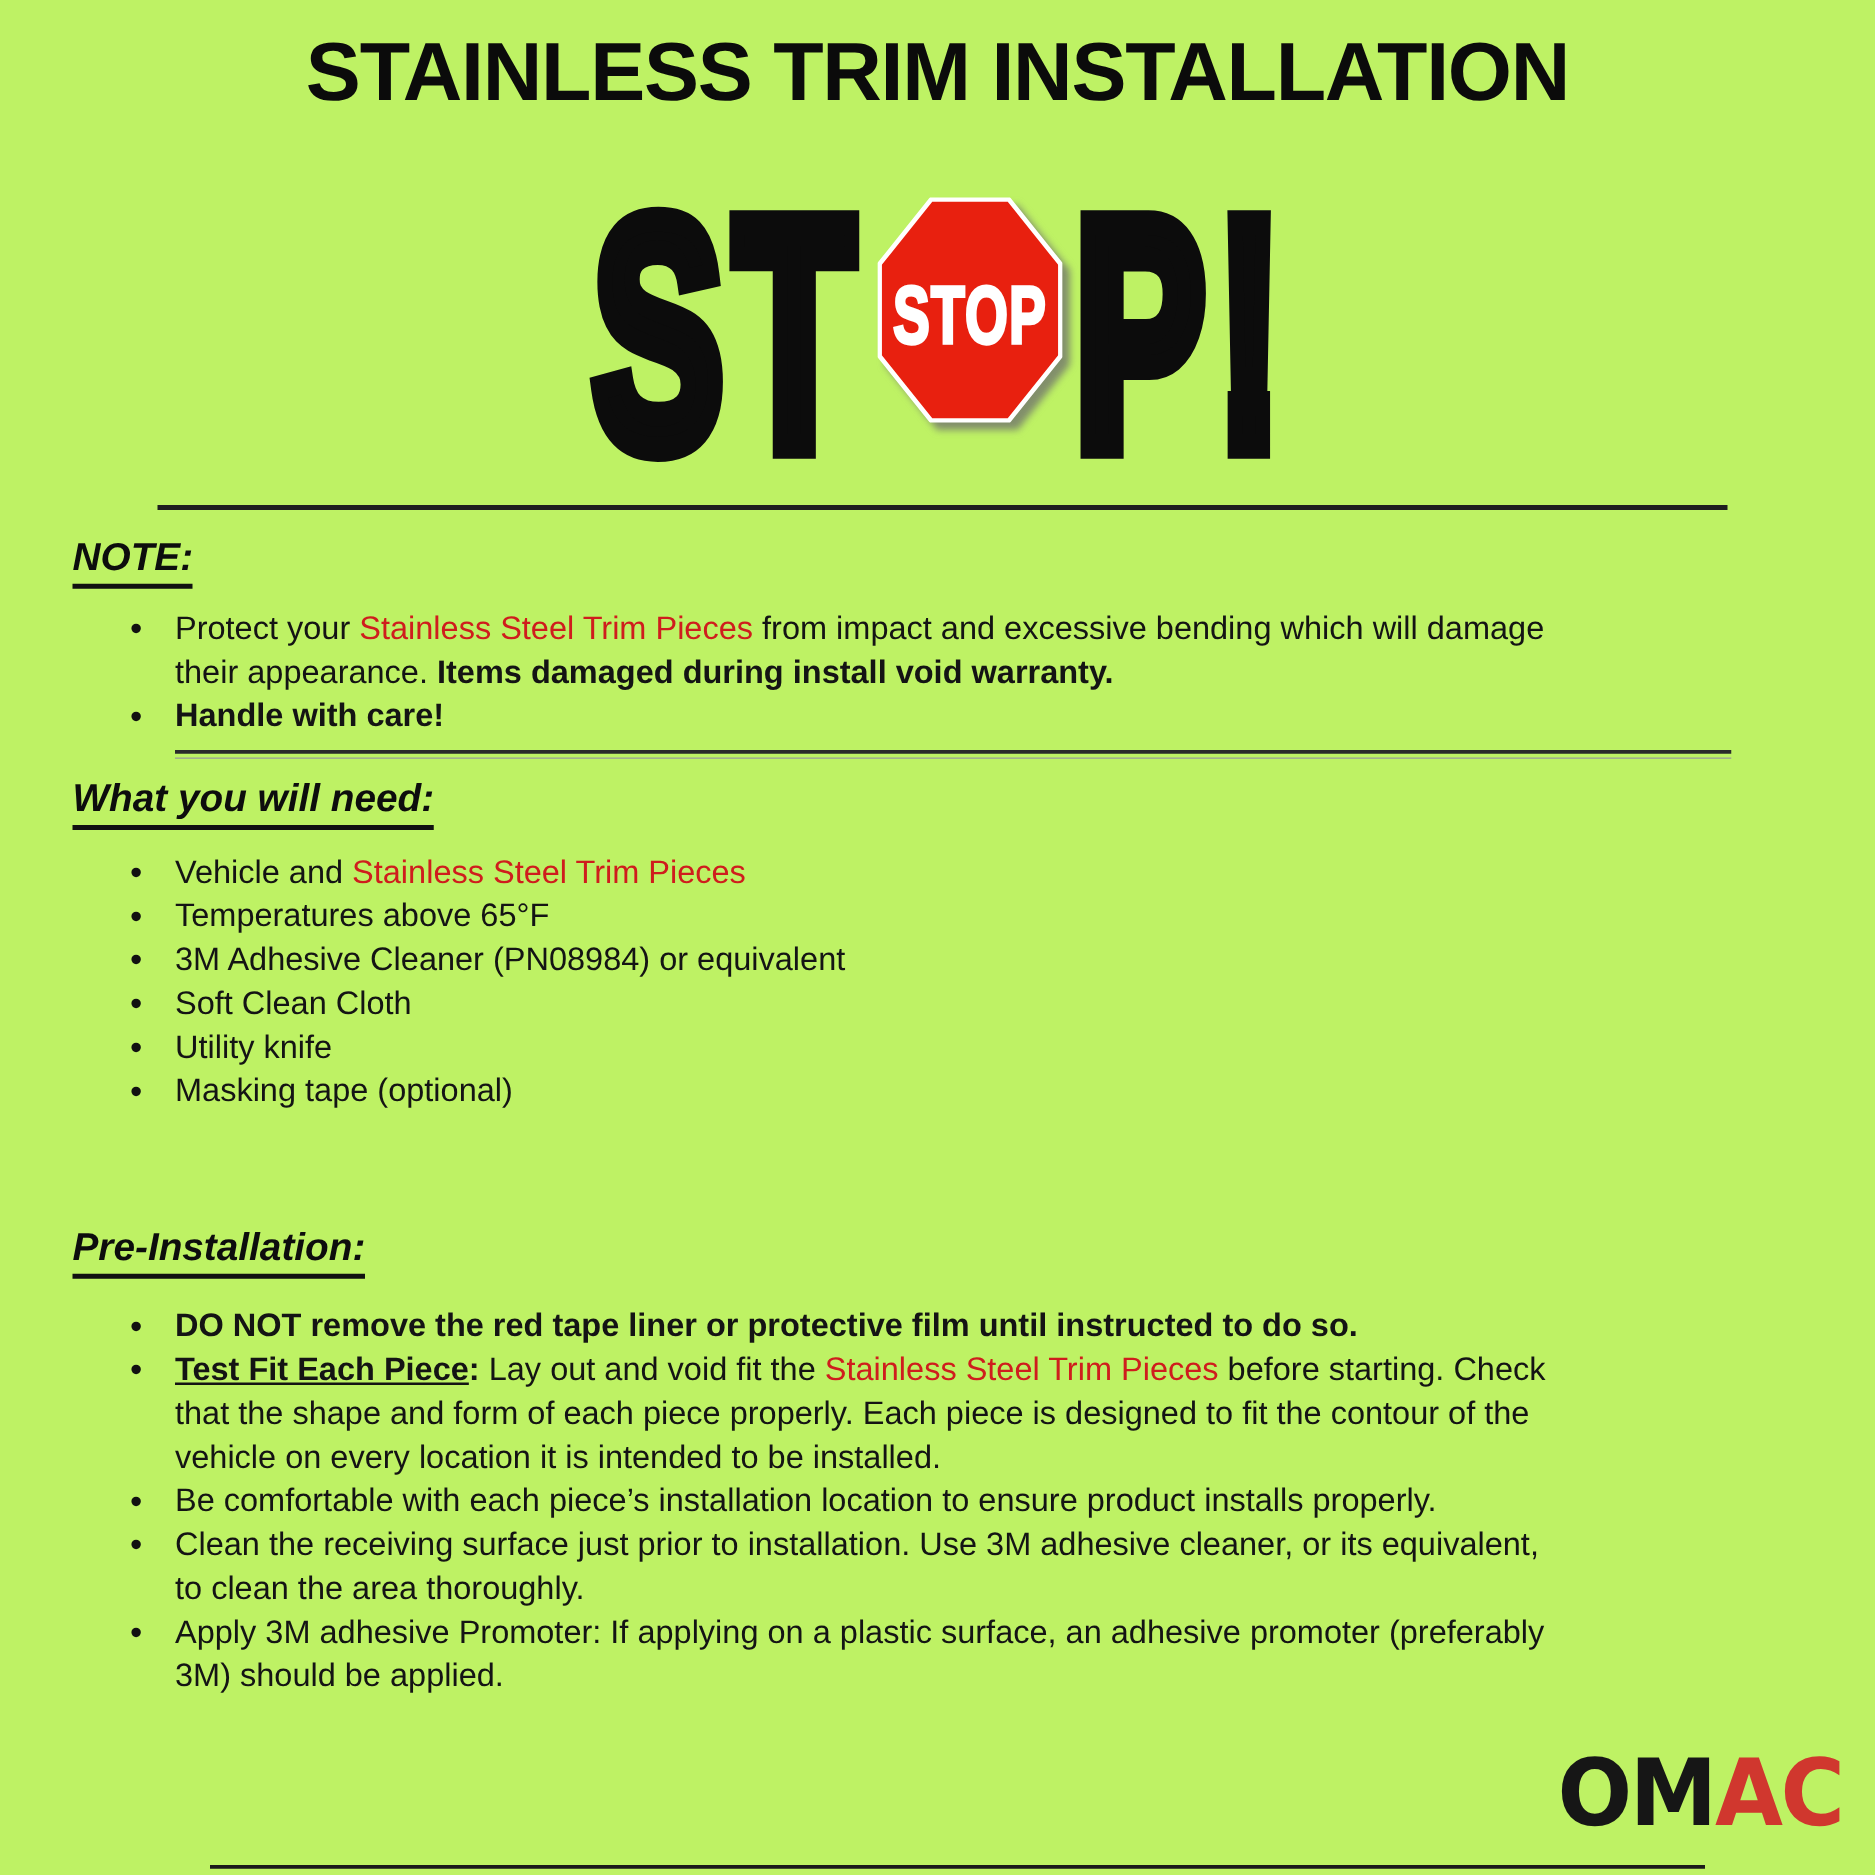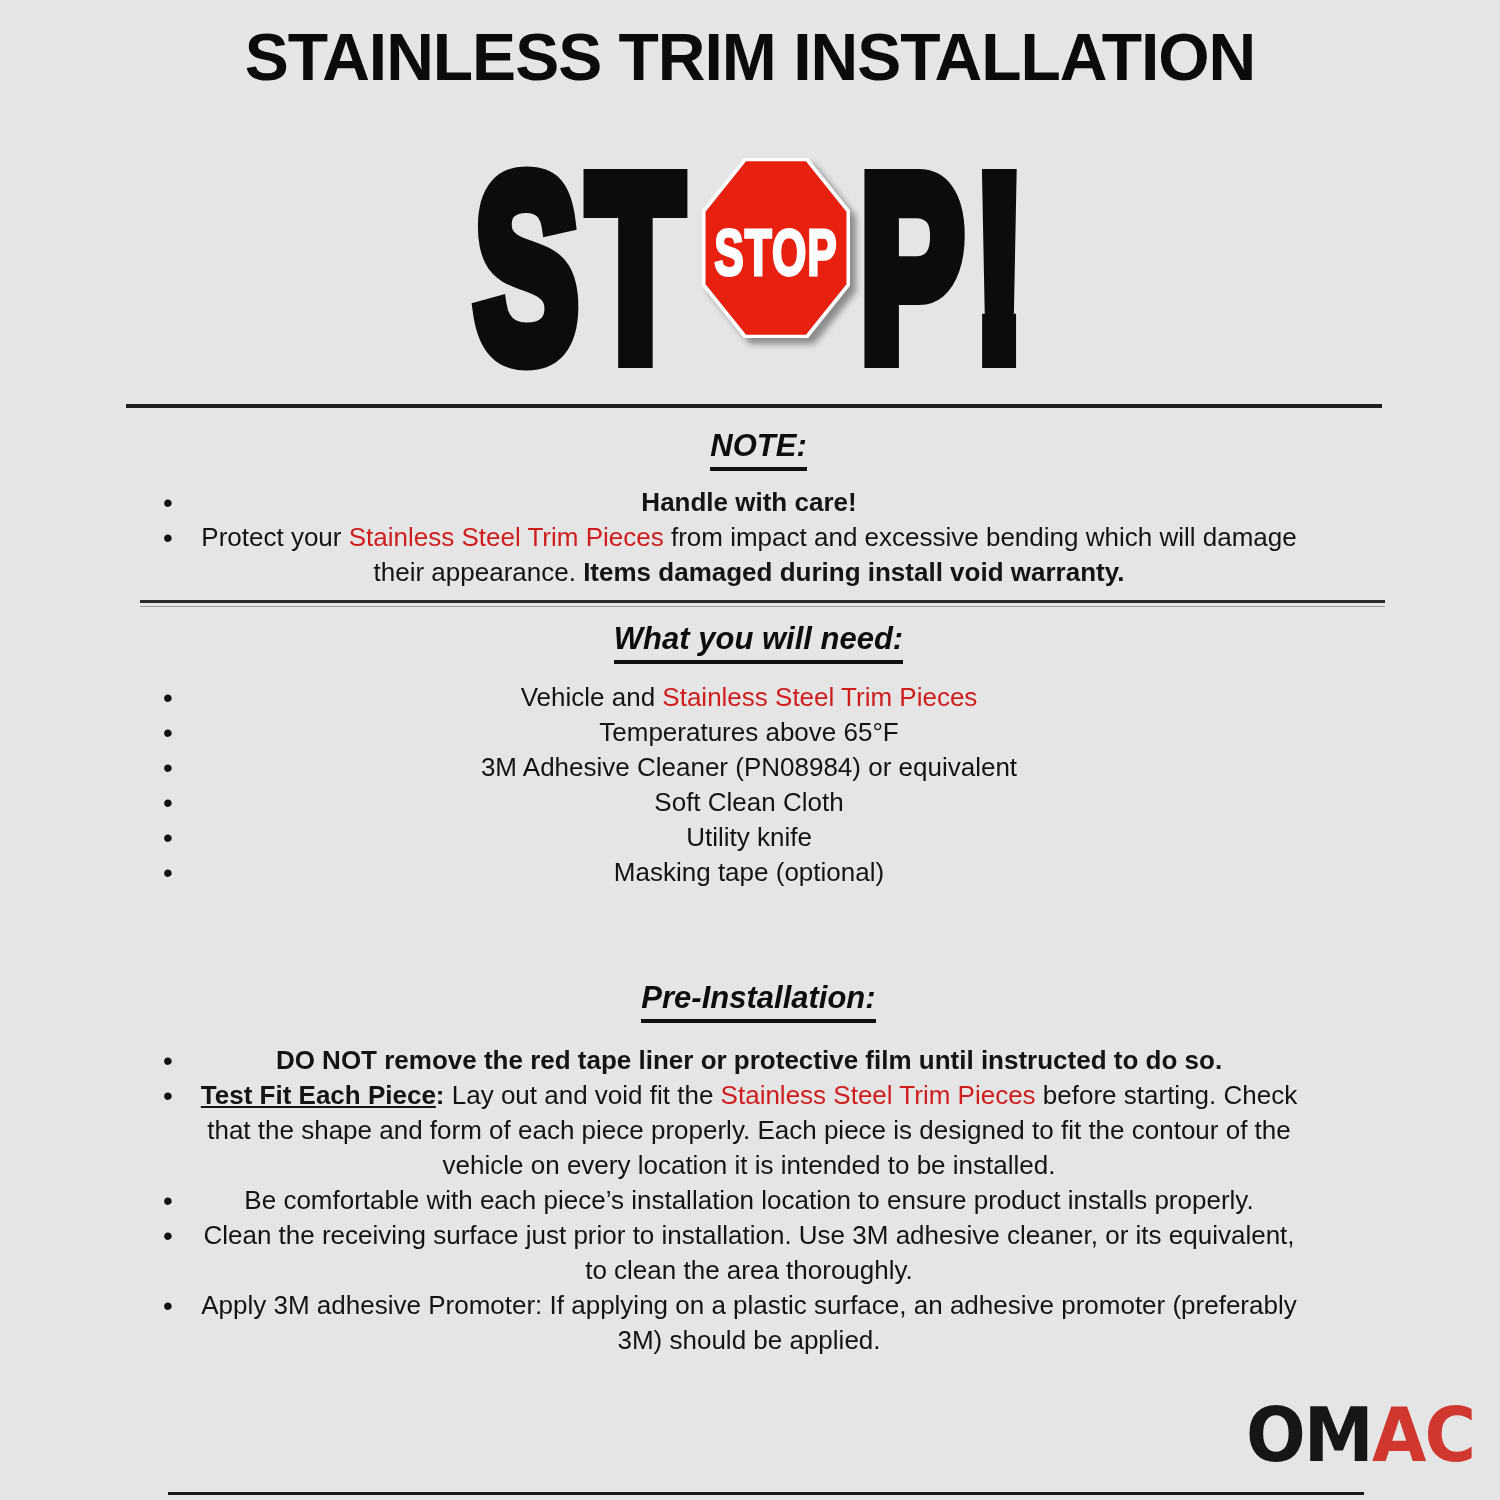--- a/index.html
+++ b/index.html
@@ -1,17 +1,17 @@
 <!DOCTYPE html>
 <html><head>
 <meta charset="utf-8">
 <style>
   html,body{margin:0;padding:0;background:#fff;}
   .page{
-    width:1500px;height:1500px;position:relative;overflow:hidden;background:#e5e5e5;
+    width:1500px;height:1500px;position:relative;overflow:hidden;background:#bef264;
     font-family:"Liberation Sans",sans-serif;color:#141414;
   }
   
   .title{
     margin:0;padding-top:20px;text-align:center;
     font-size:66px;font-weight:700;letter-spacing:-1px;color:#0b0b0b;line-height:1.15;
   }
   
   .stop-graphic{display:flex;justify-content:center;height:220px;margin-top:62px;}
   .big-wrap{display:flex;align-items:center;overflow:visible;}
@@ -23,21 +23,21 @@
     display:inline-block;transform:scaleX(0.6);
   }
   .big-wrap.left .big{transform-origin:right center;}
   .big-wrap.right .big{transform-origin:left center;}
   .octagon-svg{width:148px;height:180px;margin:0 10px;filter:drop-shadow(6px 6px 3px rgba(110,110,110,0.75));}
   
   .rule1{margin:26px 118px 0 126px;border-top:4px solid #1f1f1f;height:0;}
   .rule2{margin:10px 115px 0 140px;border-top:3px solid #2a2a2a;border-bottom:1px solid #999;height:3px;}
   .rule-bottom{position:absolute;left:168px;top:1492px;width:1196px;border-top:3px solid #1a1a1a;height:0;}
   
-  section{margin-left:117px;margin-right:100px;text-align:center;}
+  section{margin-left:58px;margin-right:100px;}
   section.note{padding-top:20px;}
   section.need{margin-top:14px;}
   section.pre{margin-top:90px;}
   h2{
     font-size:31px;font-style:italic;font-weight:700;color:#0d0d0d;
     display:inline-block;border-bottom:4px solid #111;padding-bottom:3px;margin:0;
   }
   ul.bullets{list-style:none;margin:14px 0 0 0;padding:0;}
   section.need ul.bullets{margin-top:16px;}
   section.pre ul.bullets{margin-top:20px;}
@@ -78,22 +78,22 @@
     <div class="big-wrap right">
       <span class="big">P!</span>
     </div>
   </div>
 
   <div class="rule1"></div>
 
   <section class="note">
     <h2>NOTE:</h2>
     <ul class="bullets">
+        <li><span>Protect your </span><span class="r">Stainless Steel Trim Pieces</span><span> from impact and excessive bending which will damage their appearance. </span><span class="b">Items damaged during install void warranty.</span></li>
         <li><span class="b">Handle with care!</span></li>
-        <li><span>Protect your </span><span class="r">Stainless Steel Trim Pieces</span><span> from impact and excessive bending which will damage their appearance. </span><span class="b">Items damaged during install void warranty.</span></li>
       </ul>
   </section>
 
   <div class="rule2"></div>
 
   <section class="need">
     <h2>What you will need:</h2>
     <ul class="bullets">
         <li><span>Vehicle and </span><span class="r">Stainless Steel Trim Pieces</span></li>
         <li><span>Temperatures above 65°F</span></li>

